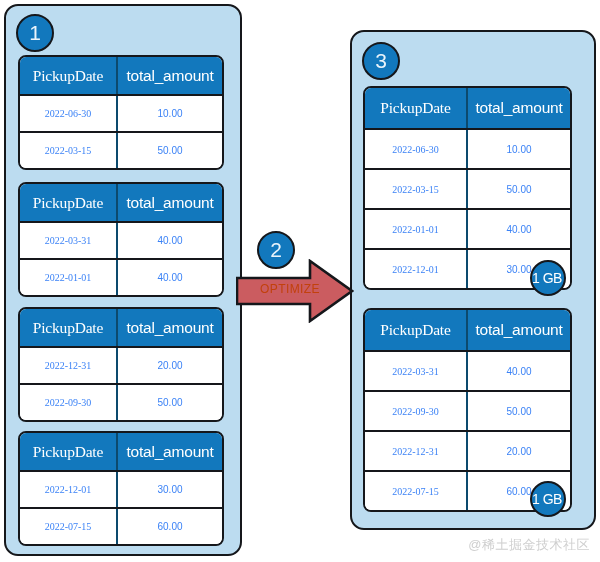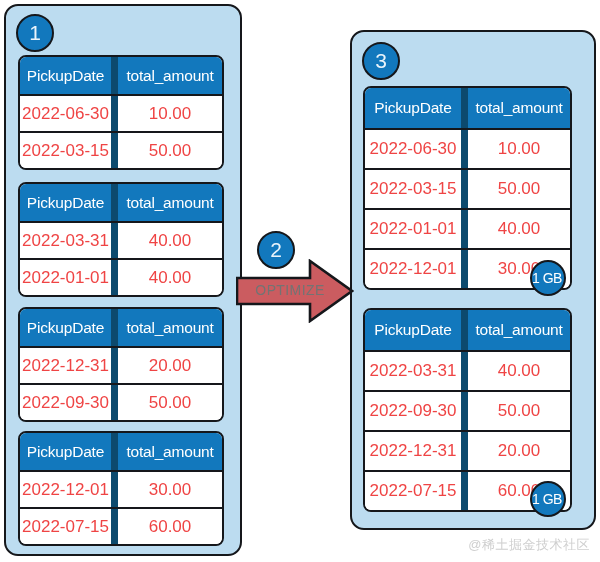--- a/index.html
+++ b/index.html
@@ -71,26 +71,26 @@
   }
   .tbl .trow.body {
     background: #ffffff;
     border-top: 2px solid #15171b;
   }
   .tbl .cell {
     display: flex;
     align-items: center;
     justify-content: center;
     box-sizing: border-box;
-    color: #ef4444;
-    font-size: 17px;
+    color: #3b82f6;
+    font-size: 10px;
     white-space: nowrap;
     overflow: hidden;
   }
-  .tbl .cell.c1 { border-right: 7px solid #0c4a6e; }
+  .tbl .cell.c1 { border-right: 2px solid #0c4a6e; font-family: Liberation Serif, serif; }
 
   
   .tbl.left { left: 18px; width: 206px; }
   .tbl.left .trow { height: 37px; }
   .tbl.left .cell.c1 { width: 98px; }
   .tbl.left .cell.c2 { width: 104px; }
 
   
   .tbl.right { left: 363px; width: 209px; }
   .tbl.right .trow { height: 40px; }
@@ -122,22 +122,22 @@
     width: 118px;
     height: 64px;
     z-index: 5;
   }
   #arrow-label {
     position: absolute;
     left: 246px;
     top: 282px;
     width: 88px;
     text-align: center;
-    color: #737373;
-    font-size: 14px;
+    color: #c2410c;
+    font-size: 12px;
     letter-spacing: 0.4px;
     z-index: 6;
     pointer-events: none;
   }
 
   
   #watermark {
     position: absolute;
     right: 10px;
     bottom: 8px;

